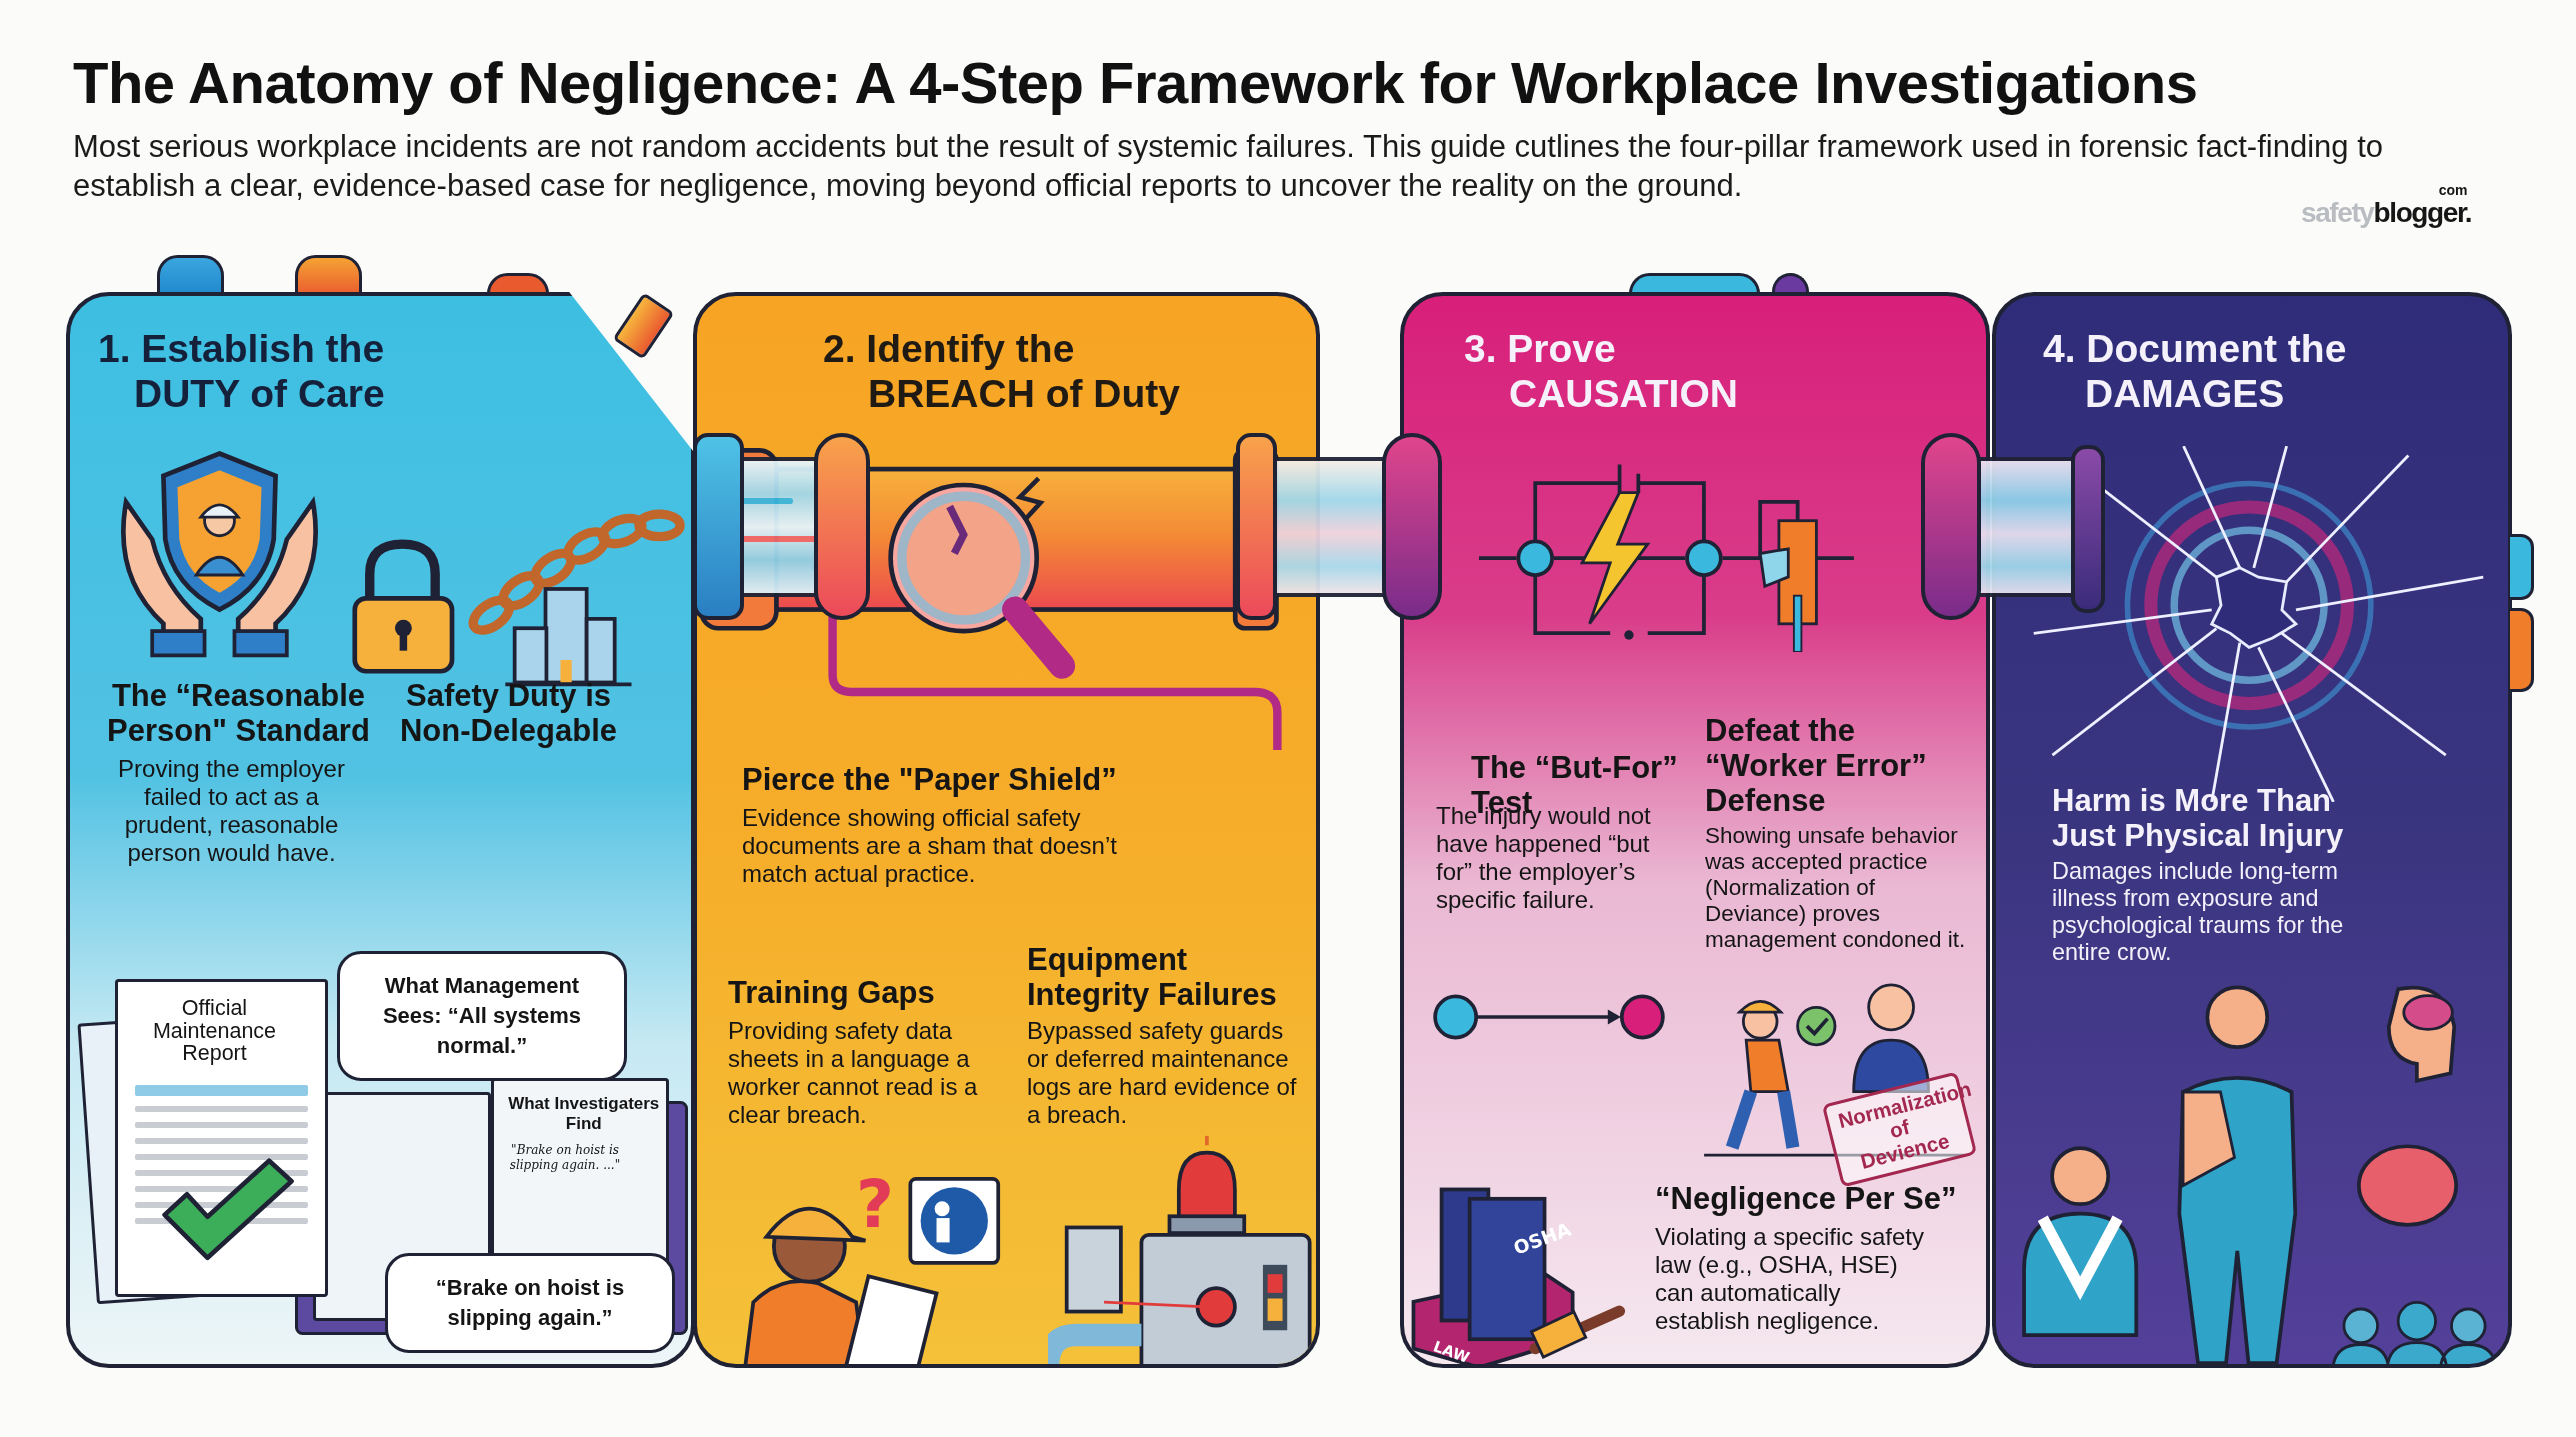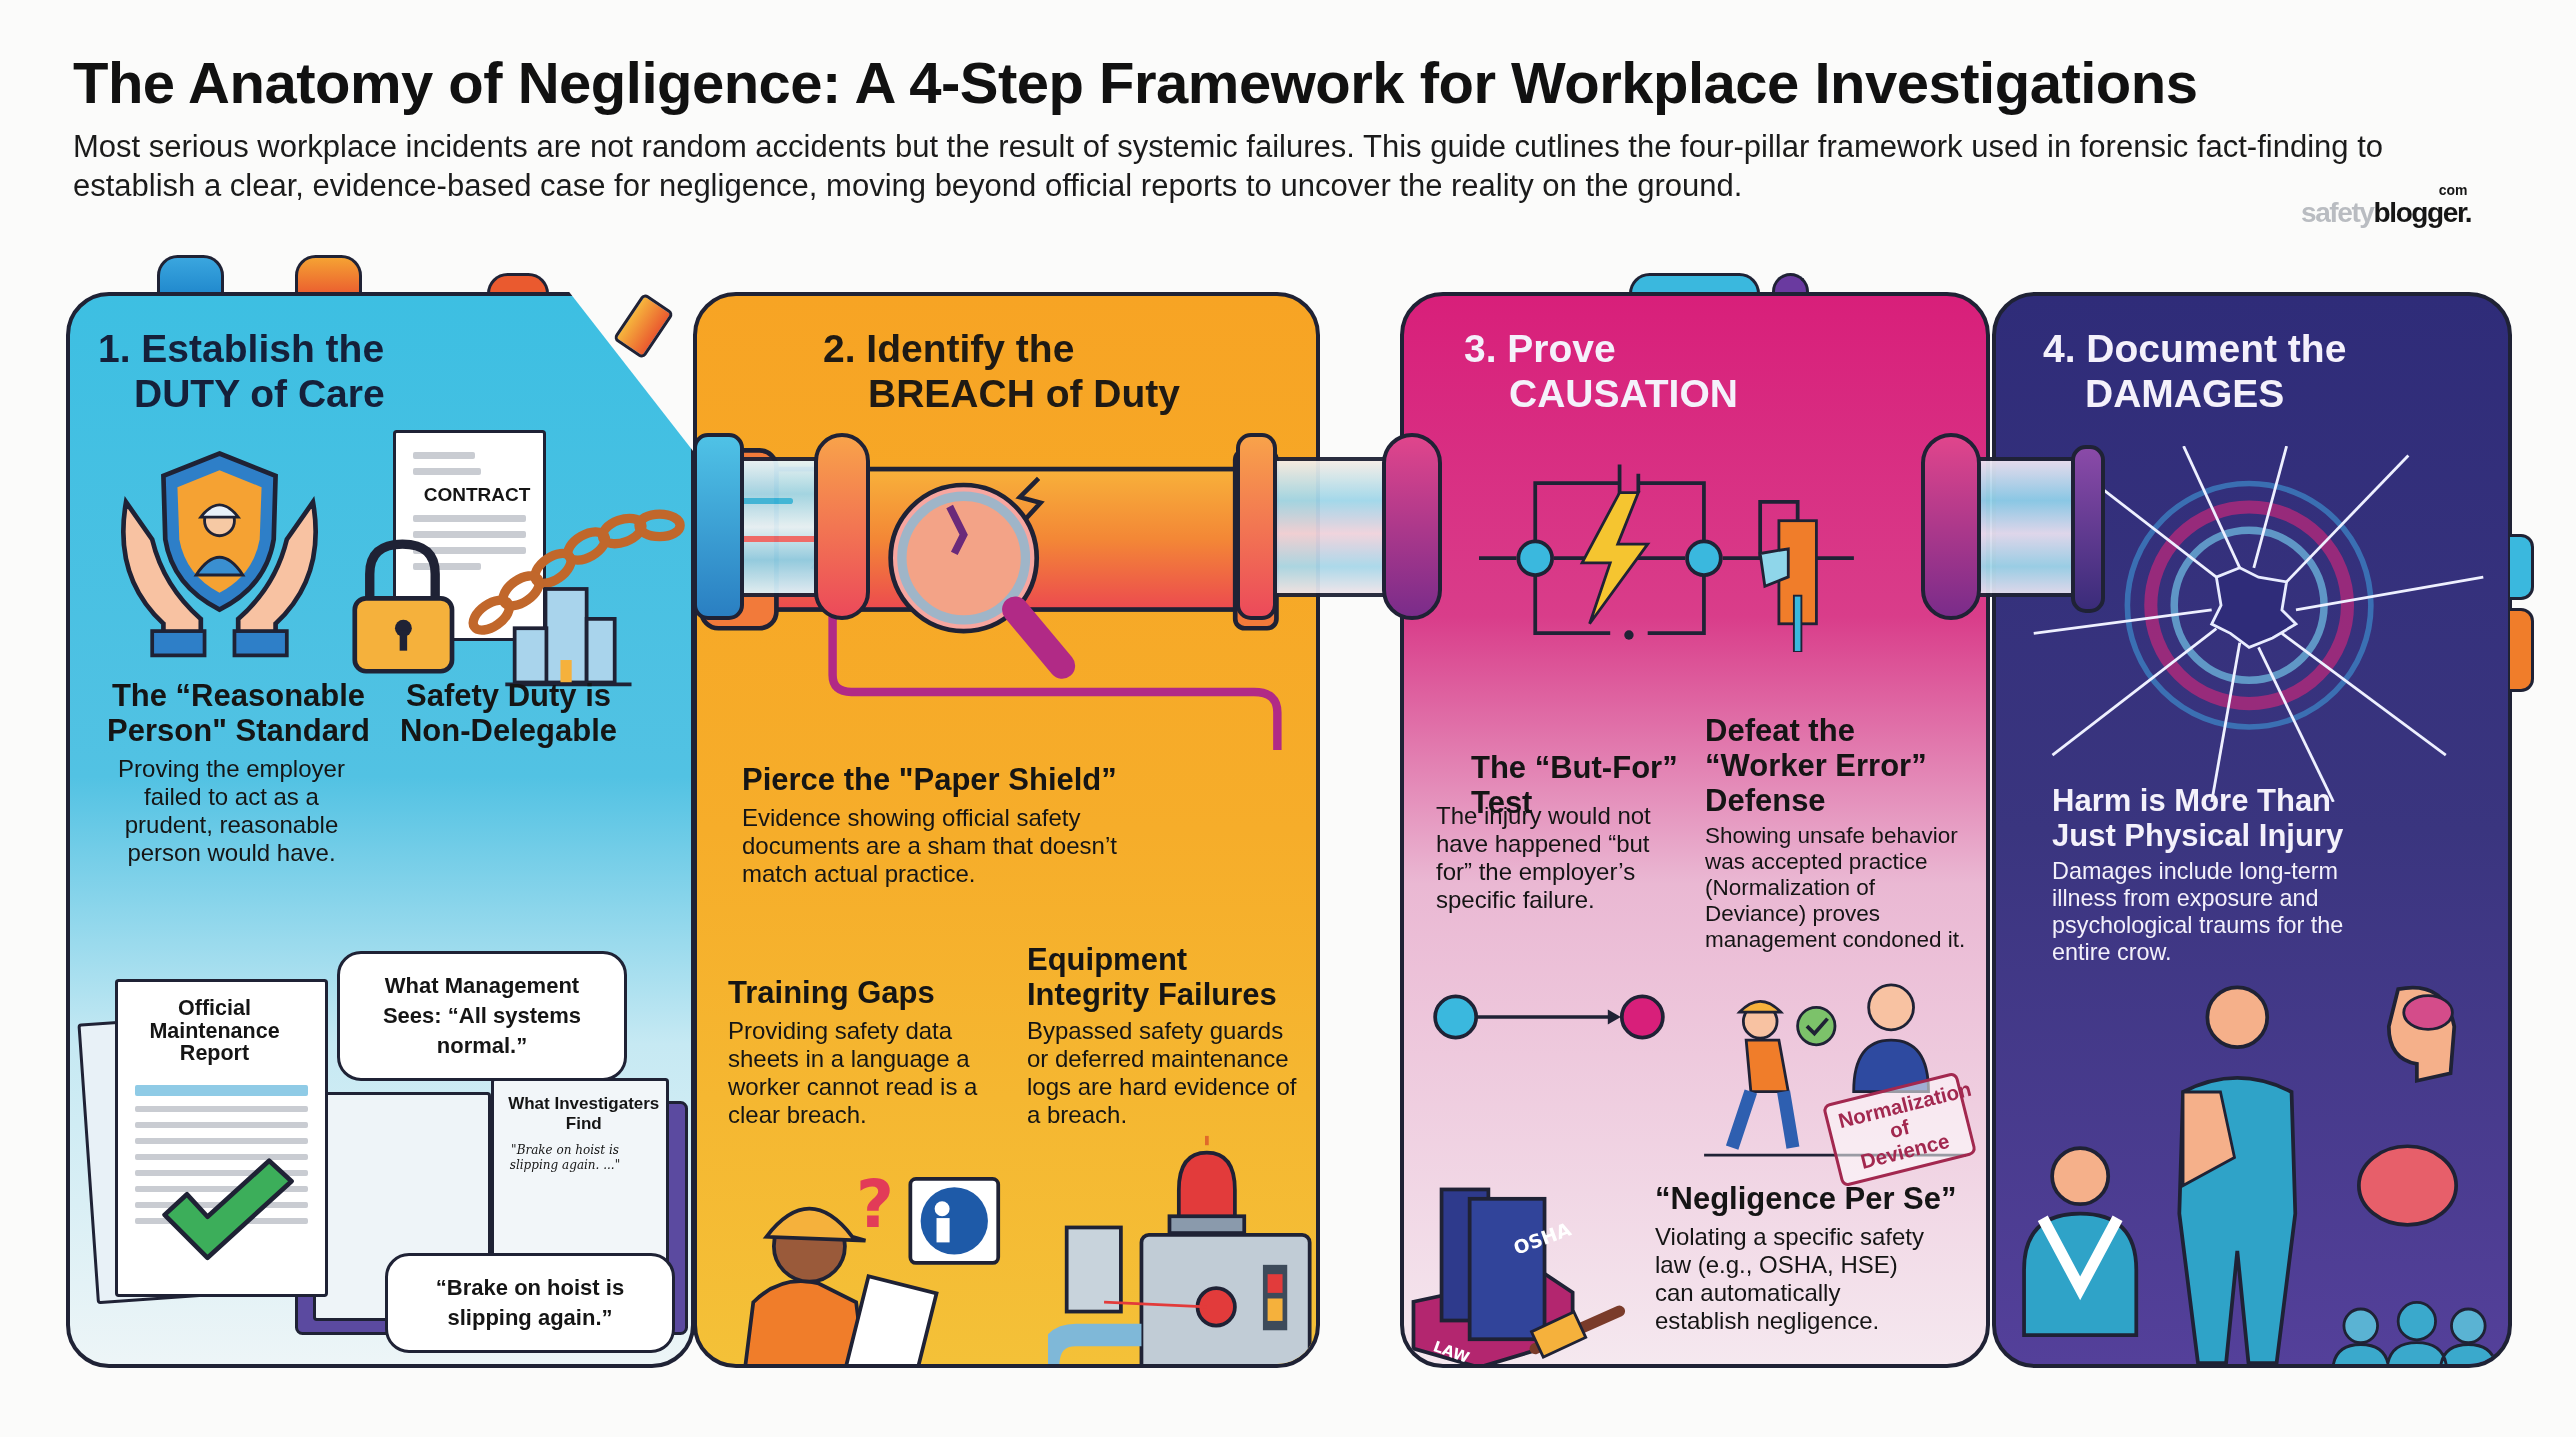--- a/index.html
+++ b/index.html
@@ -96,33 +96,20 @@
     <path d="M120 26 L165 44 L163 100 Q156 138 120 157 Q84 138 77 100 L75 44 Z" fill="#f5a233"></path>
     <circle cx="120" cy="80" r="16" fill="#f6c9a4" stroke="#1f2235" stroke-width="3"></circle>
     <path d="M100 76 Q120 50 140 76 Z" fill="#e8f0f8" stroke="#1f2235" stroke-width="3"></path>
     <path d="M95 138 Q120 100 145 138 Z" fill="#3a8fd0" stroke="#1f2235" stroke-width="3"></path>
     <path d="M20 60 Q6 140 60 190 L60 210 L100 210 L100 185 Q60 150 48 100 Z" fill="#f8c2a2" stroke="#1f2235" stroke-width="5"></path>
     <path d="M220 60 Q234 140 180 190 L180 210 L140 210 L140 185 Q180 150 192 100 Z" fill="#f8c2a2" stroke="#1f2235" stroke-width="5"></path>
     <rect x="48" y="198" width="56" height="26" fill="#2e7fc8" stroke="#1f2235" stroke-width="4"></rect>
     <rect x="136" y="198" width="56" height="26" fill="#2e7fc8" stroke="#1f2235" stroke-width="4"></rect>
   </svg>
 
-  <div class="doc" style="left:323px;top:134px;width:153px;height:211px;border-radius:3.7px;">
-    <div style="margin:19px 17px 0;">
-        <div class="line" style="width:55%;"></div>
-        <div class="line" style="width:60%;"></div>
-      </div>
-    <div style="font-weight:700;font-size:19px;margin:7.5px 0 0 15px;">CONTRACT</div>
-    <div style="margin:5.6px 17px 0;">
-        <div class="line"></div>
-        <div class="line"></div>
-        <div class="line"></div>
-        <div class="line" style="width:60%;"></div>
-      </div>
-  </div>
   <svg class="icon" style="left:281px;top:192px;" width="346" height="201" viewBox="0 0 370 215">
     <g fill="none" stroke="#c1672b" stroke-width="10">
       <ellipse cx="330" cy="40" rx="22" ry="12"></ellipse>
         <ellipse cx="290" cy="46" rx="22" ry="12" transform="rotate(-20 290 46)"></ellipse>
       <ellipse cx="252" cy="62" rx="22" ry="12" transform="rotate(-30 252 62)"></ellipse>
         <ellipse cx="216" cy="86" rx="22" ry="12" transform="rotate(-35 216 86)"></ellipse>
       <ellipse cx="182" cy="110" rx="22" ry="12" transform="rotate(-35 182 110)"></ellipse>
         <ellipse cx="150" cy="136" rx="22" ry="12" transform="rotate(-35 150 136)"></ellipse>
     </g>
     <path d="M20 120 L20 92 Q20 60 55 60 Q90 60 90 92 L90 120" fill="none" stroke="#1f2235" stroke-width="10"></path>
@@ -142,21 +129,21 @@
 
   <div class="doc" style="left:225px;top:805px;width:393px;height:234px;background:#5b4aa0;border-radius:7.5px;"></div>
   <div class="doc" style="left:243px;top:796px;width:178px;height:229px;border-radius:3.7px;background:#eef4f8;"></div>
   <div class="doc" style="left:421px;top:782px;width:178px;height:239px;border-radius:3.7px;background:#f2f6f9;">
     <div style="font-size:17px;font-weight:700;margin:13px 0 0 7.5px;">What Investigaters Find</div>
     <div style="font-family:'DejaVu Serif',serif;font-style:italic;font-size:12px;line-height:15px;margin:9.4px 0 0 15px;width:112px;">"Brake on hoist is slipping again. ..."</div>
   </div>
 
   <div class="doc" style="left:17px;top:721px;width:187px;height:281px;border-radius:3.7px;transform:rotate(-4deg);background:#e8f1f7;"></div>
   <div class="doc" style="left:45px;top:683px;width:213px;height:318px;border-radius:3.7px;">
-    <div style="font-size:21.5px;font-weight:700;line-height:22.5px;margin:15px 0 0 17px;width:159px;">Official Maintenance Report</div>
+    <div style="font-size:21.5px;font-weight:400;line-height:22.5px;margin:15px 0 0 17px;width:159px;">Official Maintenance Report</div>
     <div style="margin:20.6px 17px 0;">
         <div class="line" style="background:#8fcbe6;height:11.2px;"></div>
         <div class="line"></div>
         <div class="line"></div>
         <div class="line"></div>
         <div class="line"></div>
         <div class="line"></div>
         <div class="line"></div>
         <div class="line"></div>
         <div class="line"></div>

